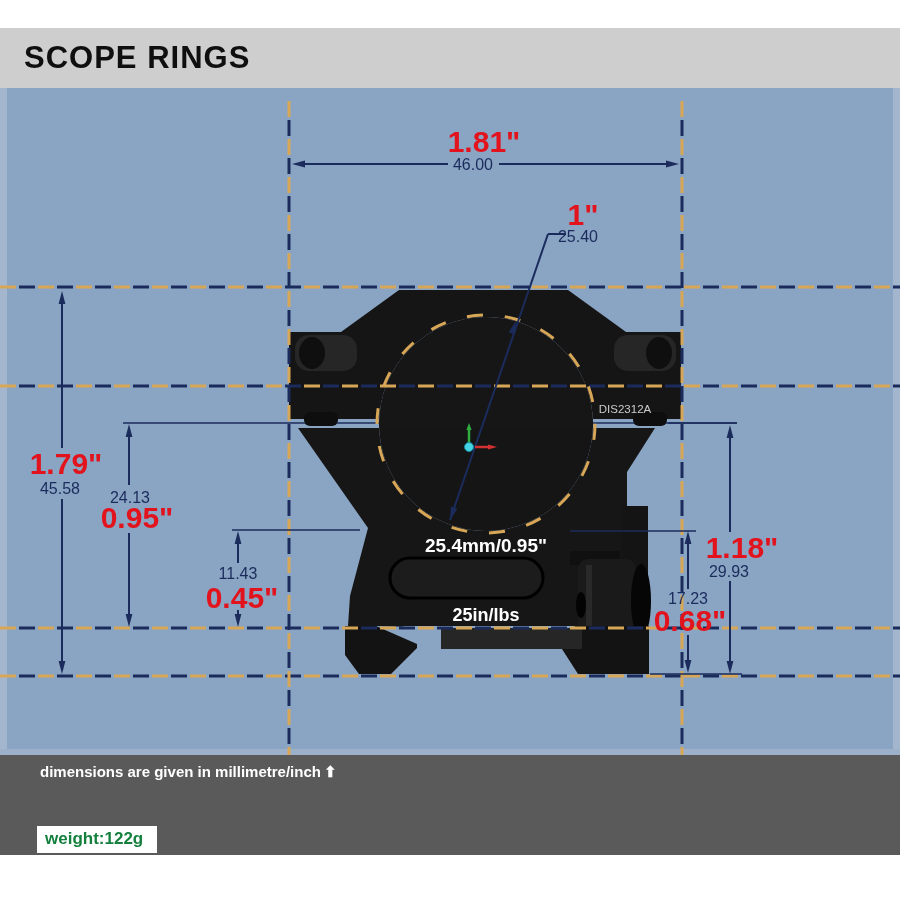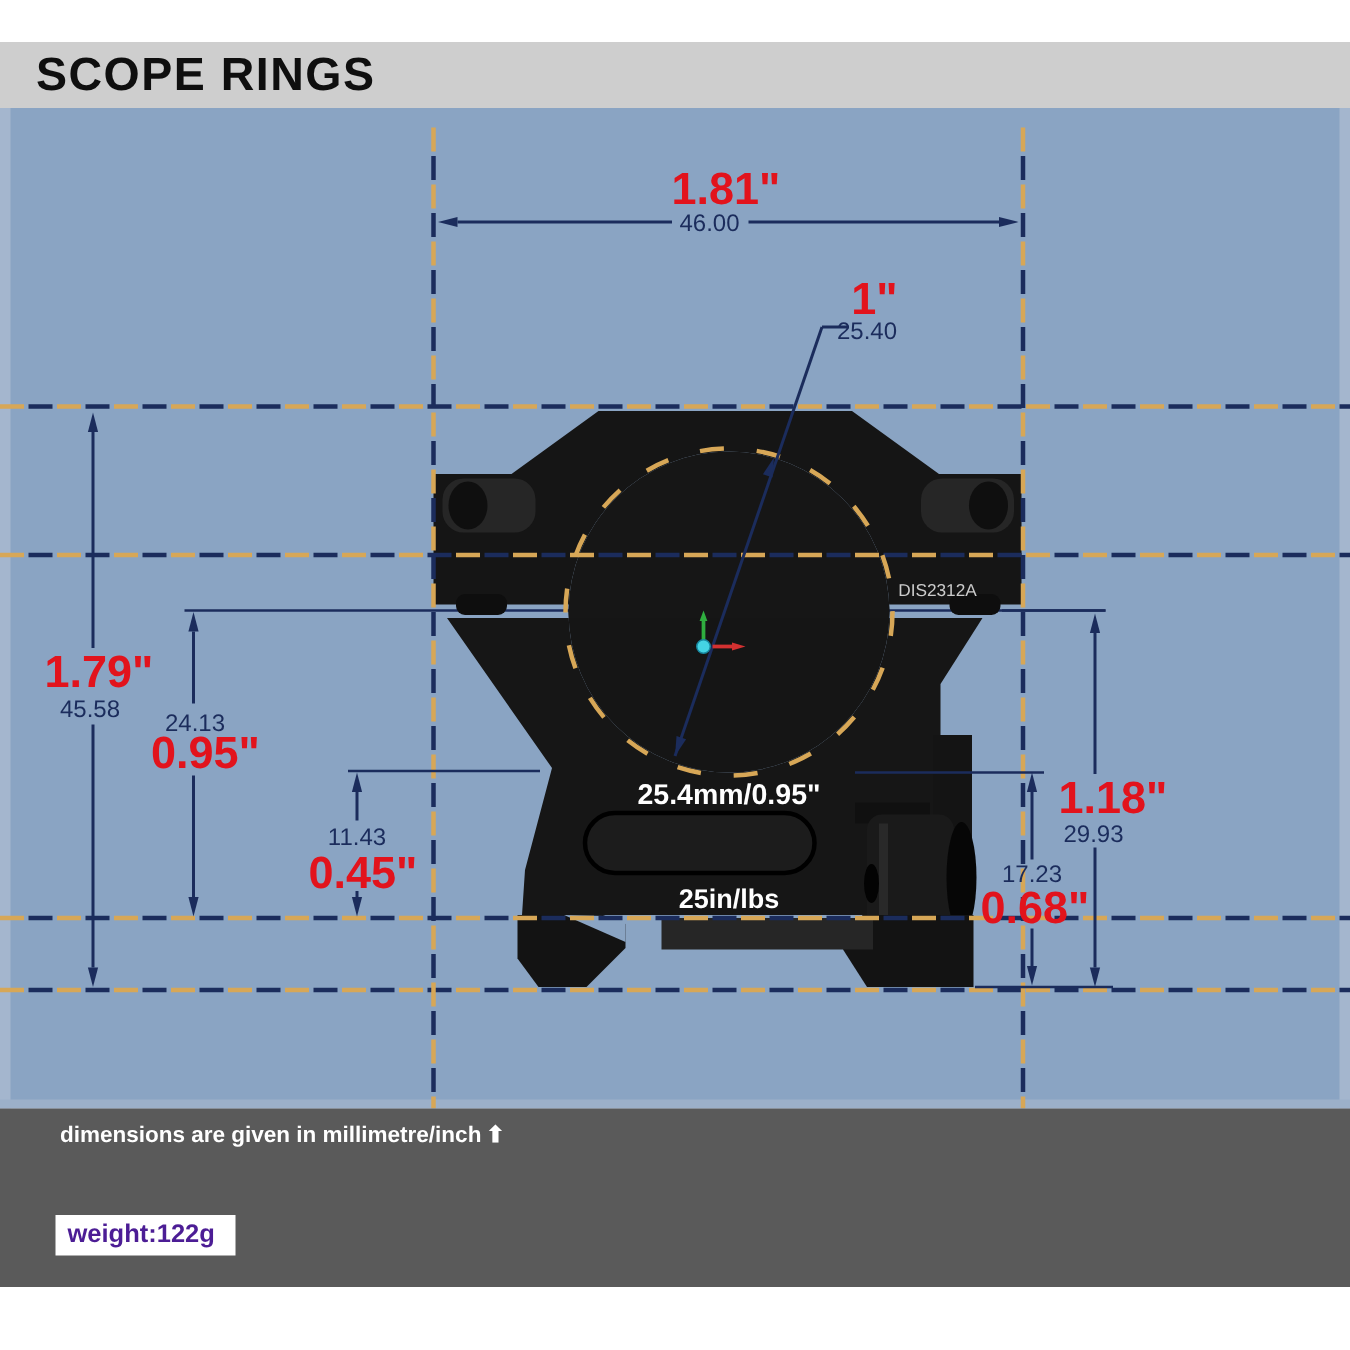--- a/index.html
+++ b/index.html
@@ -1,29 +1,29 @@
 <!DOCTYPE html>
 <html><head>
 <meta charset="utf-8">
 <style>
   html,body{margin:0;padding:0;background:#fff;}
   .stage{position:relative;width:900px;height:900px;background:#fff;overflow:hidden;
          font-family:"Liberation Sans",sans-serif;}
   .strip-top{height:28px;background:#ffffff;}
-  .title-bar{height:44px;background:#cecece;display:flex;align-items:center;
+  .title-bar{height:60px;background:#cecece;display:flex;align-items:center;
              padding-left:24px;box-sizing:border-box;}
   .title-bar .ttl{font-size:31px;font-weight:bold;color:#0f0f0f;letter-spacing:1px;}
   .diagram{position:relative;width:900px;height:667px;background:#8aa4c3;}
   .diagram svg{display:block;}
-  .footer{position:relative;height:119px;background:#5a5a5a;}
+  .footer{position:relative;height:100px;background:#5a5a5a;}
   .note{position:absolute;left:40px;top:8px;color:#ffffff;font-weight:bold;font-size:15px;}
   .note .arrow{margin-left:3px;}
   .headline{position:absolute;left:35px;top:24px;color:#ffffff;font-weight:bold;
             font-size:44px;line-height:44px;font-family:"Liberation Serif",serif;}
-  .weight-box{position:absolute;left:37px;top:71px;background:#ffffff;color:#4c1d95;
+  .weight-box{position:absolute;left:37px;top:71px;background:#ffffff;color:#15803d;
               font-weight:bold;font-size:17px;padding:3px 14px 4px 8px;}
   .strip-bottom{height:27px;background:#ffffff;}
   
   .dim{stroke:#1b2c5c;stroke-width:2;fill:none;}
   .ext{stroke:#1b2c5c;stroke-width:1.6;fill:none;}
   .arr{fill:#1b2c5c;stroke:none;}
   .goldd{stroke:#d7a757;stroke-width:3;fill:none;stroke-dasharray:16 22;}
   .navyd{stroke:#1b2c5c;stroke-width:3;fill:none;stroke-dasharray:16 22;stroke-dashoffset:-19;}
   .redlbl{fill:#e2131c;font-size:30px;font-weight:bold;text-anchor:middle;
           font-family:"Liberation Sans",sans-serif;}

